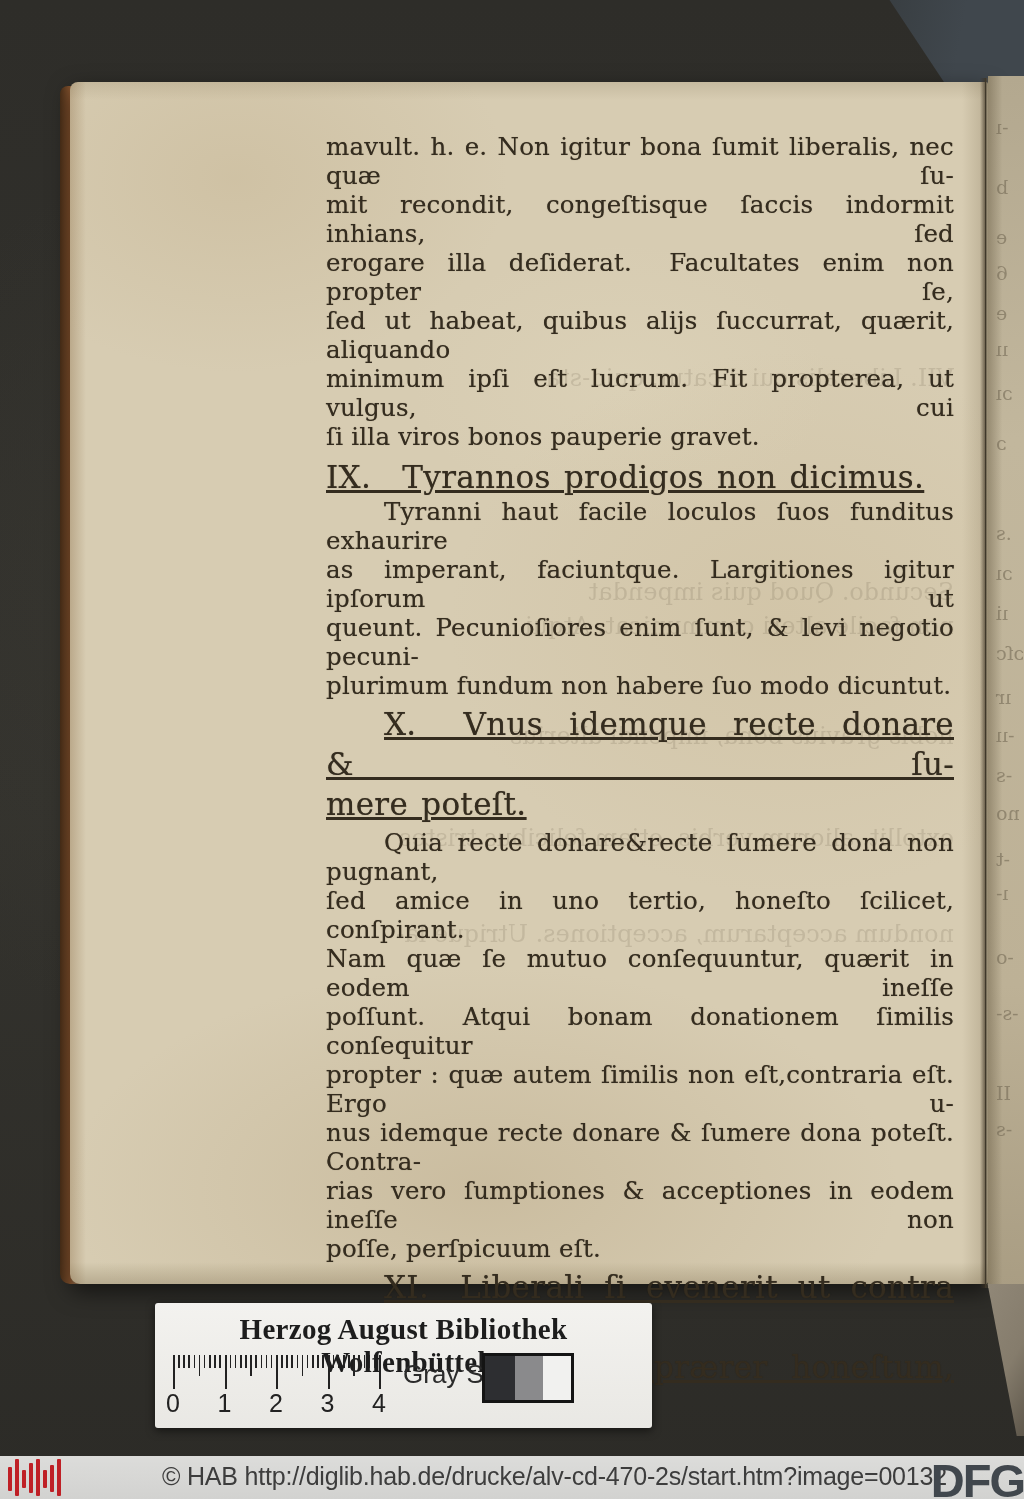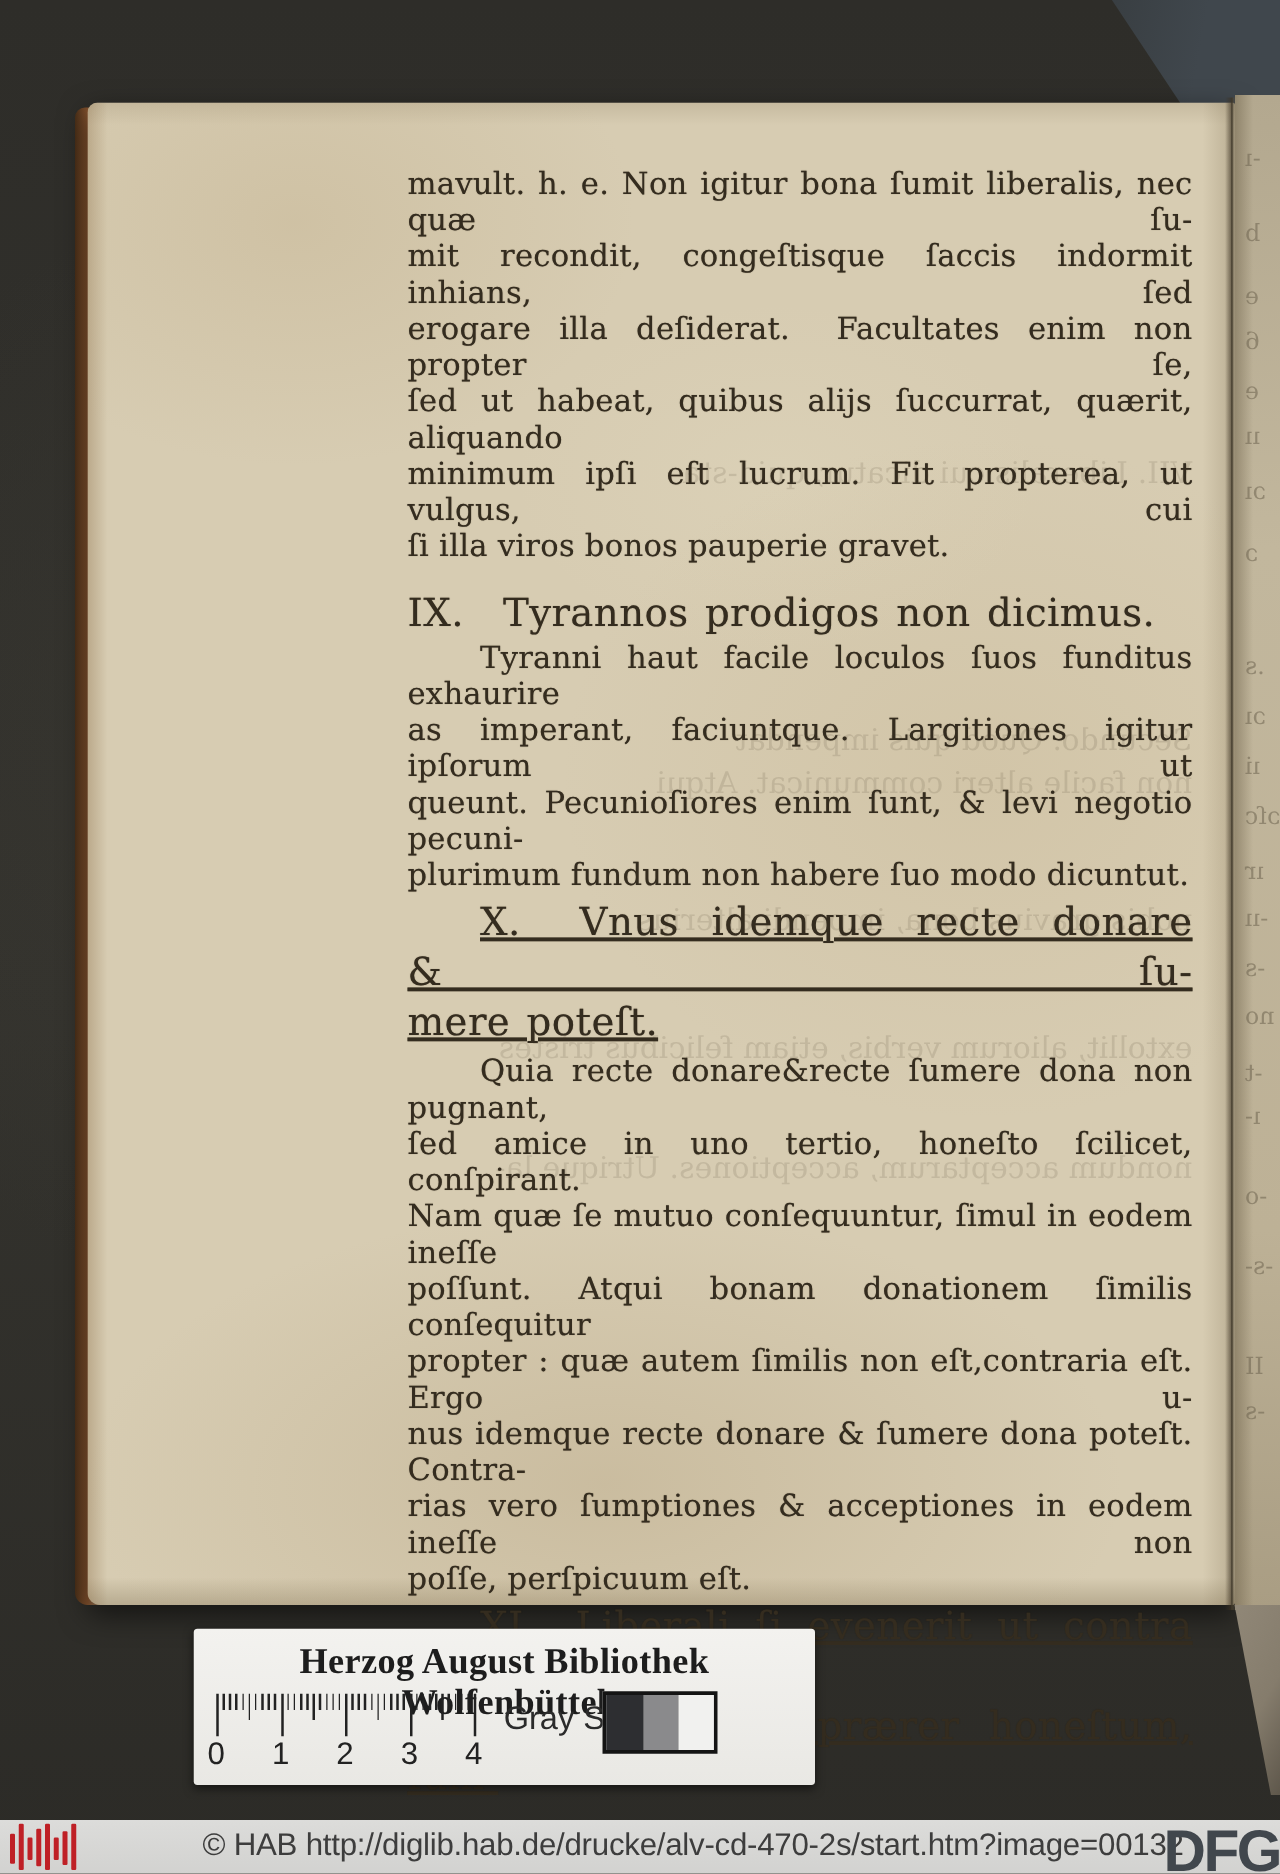--- a/index.html
+++ b/index.html
@@ -68,21 +68,21 @@
   
   .text-block{
     position:absolute;left:256px;top:50px;width:628px;
     font-size:24.5px;line-height:29px;letter-spacing:.2px;
     text-shadow:0 0 .7px rgba(45,35,18,.55);
   }
   .para .line{min-height:29px;}
   .just{text-align:justify;text-align-last:justify;}
   .ind{text-indent:58px;}
   .heading{font-size:31px;line-height:40px;letter-spacing:.3px;word-spacing:3px;}
-  .h-single{margin-top:20px;}
+  .h-single{margin-top:6px;text-decoration:underline;}
   .h-multi{margin-top:2px;text-decoration:underline;} .m-top4{margin-top:4px;}
   
   .bleed{position:absolute;width:628px;left:256px;opacity:.15;color:#564a36;
     transform:scaleX(-1);filter:blur(.6px);font-size:24px;white-space:nowrap;overflow:hidden;}
   
   .footer-card{
     position:absolute;left:155px;top:1303px;width:497px;height:125px;
     background:linear-gradient(180deg,#f3f2ef 0%,#e9e8e4 100%);
     border-radius:3px;box-shadow:0 3px 8px rgba(0,0,0,.5);
     color:#1d1d1d;
@@ -176,21 +176,21 @@
       </div>
 
     <div class="heading h-multi m-top4">
         <div class="line just ind">X.  Vnus idemque recte donare &amp; ſu-</div>
         <div class="line">mere poteſt.</div>
       </div>
 
     <div class="para m-top4">
         <div class="line just ind">Quia recte donare&amp;recte ſumere dona non pugnant,</div>
         <div class="line just">ſed amice in uno tertio, honeſto ſcilicet, conſpirant.</div>
-        <div class="line just">Nam quæ ſe mutuo conſequuntur, ſimul in eodem ineſſe</div>
+        <div class="line just">Nam quæ ſe mutuo conſequuntur, quærit in eodem ineſſe</div>
         <div class="line just">poſſunt. Atqui bonam donationem ſimilis conſequitur</div>
         <div class="line just">propter : quæ autem ſimilis non eſt,contraria eſt. Ergo u-</div>
         <div class="line just">nus idemque recte donare &amp; ſumere dona poteſt. Contra-</div>
         <div class="line just">rias vero ſumptiones &amp; acceptiones in eodem ineſſe non</div>
         <div class="line">poſſe, perſpicuum eſt.</div>
       </div>
 
     <div class="heading h-multi m-top4">
         <div class="line just ind">XI. Liberali ſi evenerit ut contra at-</div>
         <div class="line just">que oporteat, aut prærer honeſtum, ſum-</div>

